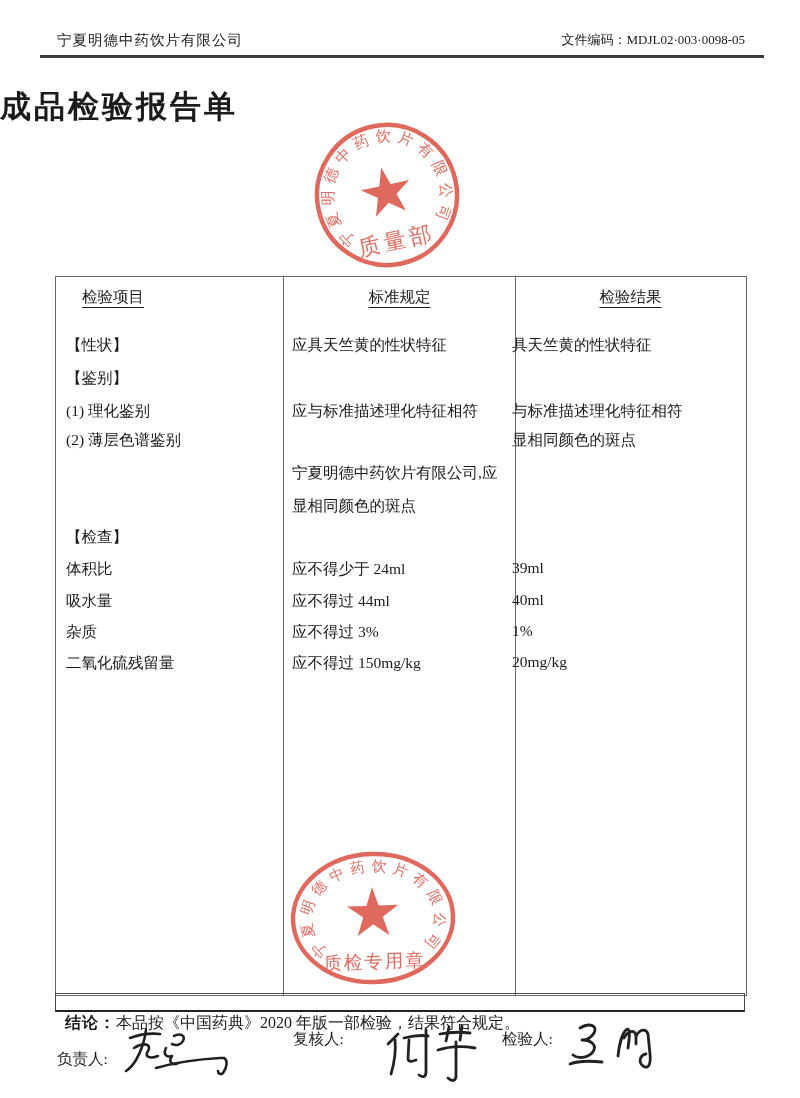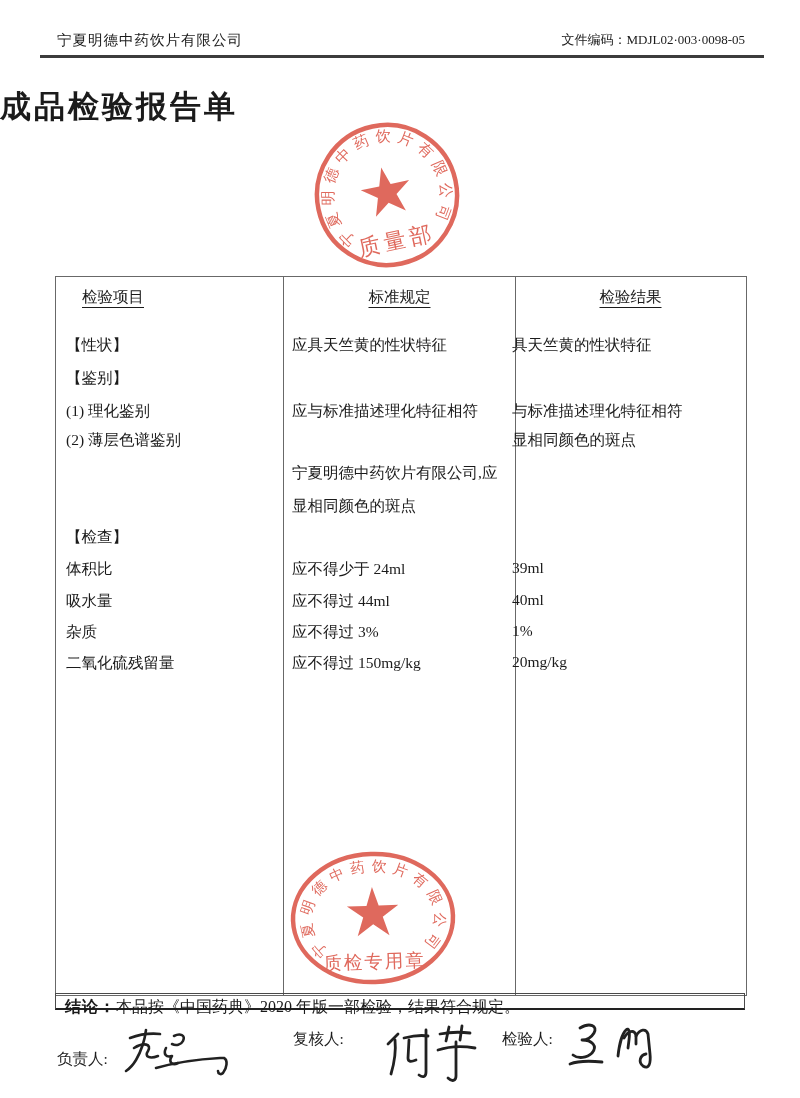--- a/index.html
+++ b/index.html
@@ -36,21 +36,21 @@
   .rt-hdr.h2 { left:228px; width:231px; text-align:center; }
   .rt-hdr.h3 { left:460px; width:229px; text-align:center; }
   .cell { position:absolute; white-space:nowrap; }
   .c-item { left:10px; }
   .c-std  { left:236px; }
   .c-res  { left:456px; }
   
   .conclusion {
     position:absolute; left:55px; top:993px; width:690px; height:17px;
     border:1px solid #4a4a4a; border-bottom:2px solid #222; box-sizing:border-box;
-    font-size:16px; line-height:26px; padding:0 0 0 9px; white-space:nowrap;
+    font-size:16px; line-height:26px; padding:16px 0 0 9px; white-space:nowrap;
   }
   .conclusion b { letter-spacing:1px; }
   
   .sig-label { position:absolute; font-size:15.5px; }
   .sl1 { left:57px;  top:1049px; }
   .sl2 { left:293px; top:1029px; }
   .sl3 { left:502px; top:1029px; }
   .sig-svg { position:absolute; }
   .sg1 { left:122px; top:1024px; }
   .sg2 { left:382px; top:1022px; }

